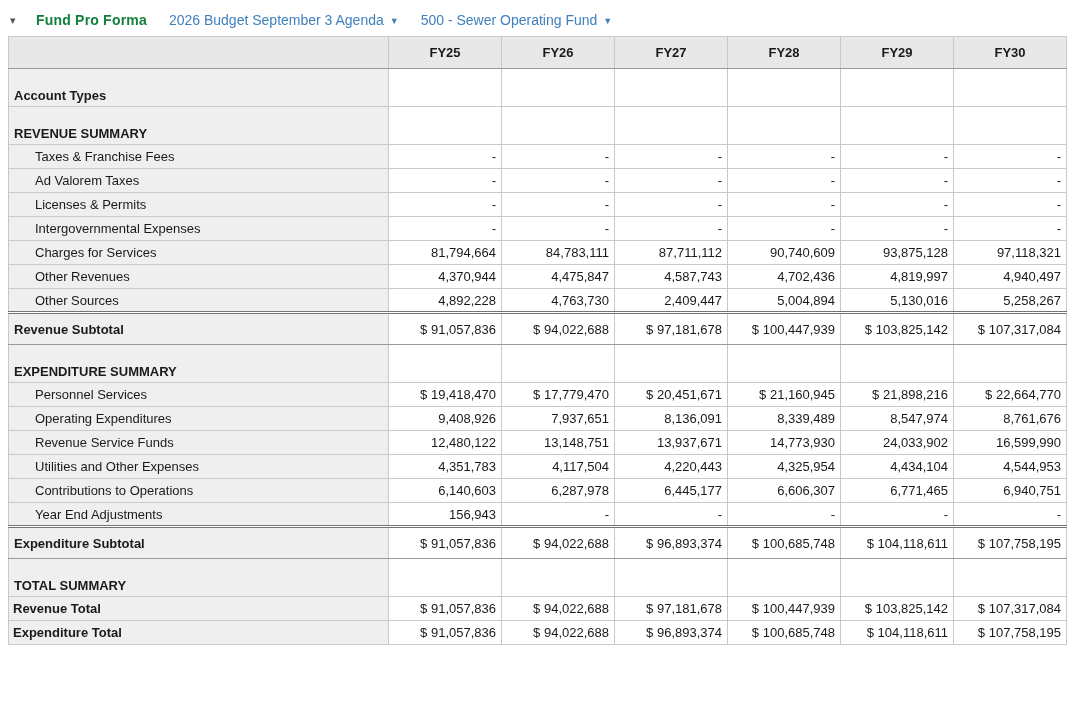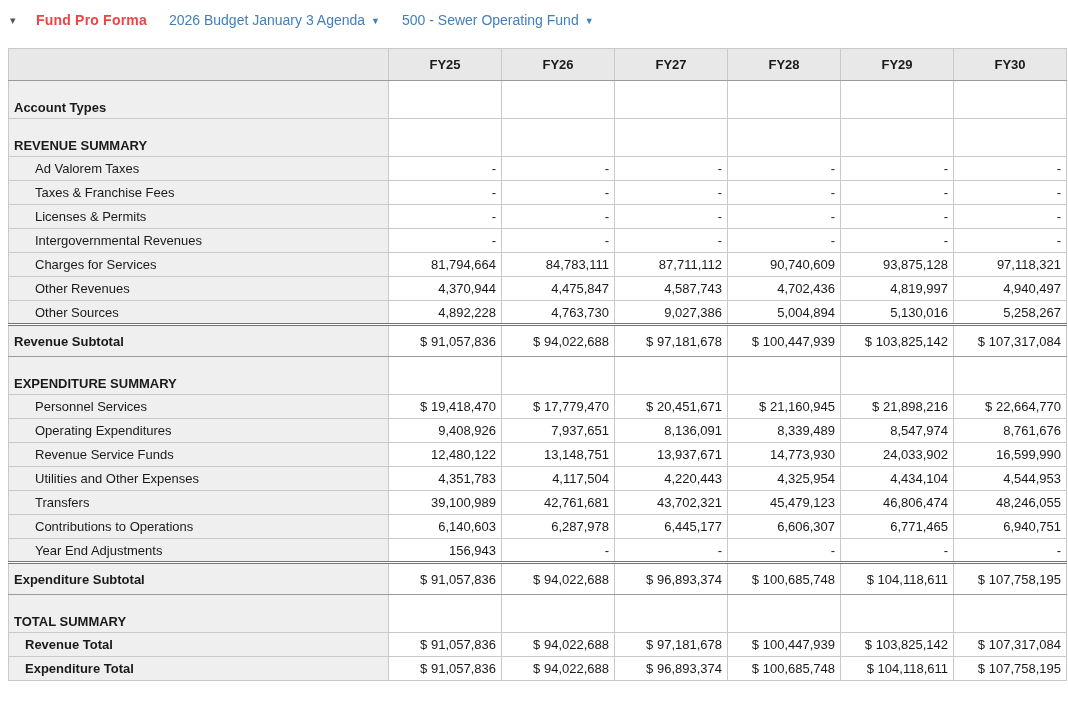--- a/index.html
+++ b/index.html
@@ -21,27 +21,27 @@
   
   .titlebar{
     display:flex;align-items:center;
     padding:12px 8px 8px 10px;
     font-size:14px;
   }
   .caret{
     color:#555;font-size:11px;width:26px;cursor:pointer;
     user-select:none;
   }
-  .page-title{font-weight:bold;color:#ef4444;letter-spacing:.2px;}
+  .page-title{font-weight:bold;color:#15803d;letter-spacing:.2px;}
   .dd-link{
     color:var(--link-blue);margin-left:22px;cursor:pointer;white-space:nowrap;
   }
   .dd-link .chev{font-size:9px;margin-left:6px;position:relative;top:-1px;}
   
-  .tablewrap{padding:0 3px 0 8px;margin-top:12px;}
+  .tablewrap{padding:0 3px 0 8px;}
   table{
     border-collapse:collapse;table-layout:fixed;
     width:1058px;
     font-size:13px;
   }
   col.c-label{width:380px;}
   col.c-fy{width:113px;}
   th,td{
     border:1px solid var(--grid);
     padding:0 5px;
@@ -60,37 +60,37 @@
   td.val{
     background:#ffffff;text-align:right;
   }
   tr.item td{height:24px;}
   tr.item td.lbl{padding-left:26px;}
   tr.section td{height:38px;vertical-align:bottom;}
   tr.section td.lbl{font-weight:bold;padding-bottom:3px;}
   tr.subtotal td, tr.grand td{height:32px;}
   tr.subtotal td.lbl, tr.grand td.lbl{font-weight:bold;padding-left:5px;}
   tr.total td{height:24px;}
-  tr.total td.lbl{font-weight:bold;padding-left:16px;}
+  tr.total td.lbl{font-weight:bold;padding-left:4px;}
   tr.subtotal td{
     border-top:3px double var(--rule);
     border-bottom:1px solid var(--frame);
   }
   tr.grand td{
     border-top:3px double var(--rule);
     border-bottom:3px double var(--frame);
   }
 </style>
 </head>
 <body>
 
 <div class="titlebar">
   <span class="caret">▾</span>
   <span class="page-title">Fund Pro Forma</span>
-  <span class="dd-link"><span>2026 Budget January 3 Agenda</span><span class="chev">▼</span></span>
+  <span class="dd-link"><span>2026 Budget September 3 Agenda</span><span class="chev">▼</span></span>
   <span class="dd-link"><span>500 - Sewer Operating Fund</span><span class="chev">▼</span></span>
 </div>
 
 <div class="tablewrap">
   <table>
     <colgroup>
       <col class="c-label">
       <col class="c-fy">
         <col class="c-fy">
         <col class="c-fy">
@@ -122,48 +122,48 @@
         <tr class="section">
           <td class="lbl">REVENUE SUMMARY</td>
           <td class="val"></td>
           <td class="val"></td>
           <td class="val"></td>
           <td class="val"></td>
           <td class="val"></td>
           <td class="val"></td>
         </tr>
         <tr class="item">
+          <td class="lbl">Taxes &amp; Franchise Fees</td>
+          <td class="val">-</td>
+          <td class="val">-</td>
+          <td class="val">-</td>
+          <td class="val">-</td>
+          <td class="val">-</td>
+          <td class="val">-</td>
+        </tr>
+        <tr class="item">
           <td class="lbl">Ad Valorem Taxes</td>
           <td class="val">-</td>
           <td class="val">-</td>
           <td class="val">-</td>
           <td class="val">-</td>
           <td class="val">-</td>
           <td class="val">-</td>
         </tr>
         <tr class="item">
-          <td class="lbl">Taxes &amp; Franchise Fees</td>
-          <td class="val">-</td>
-          <td class="val">-</td>
-          <td class="val">-</td>
-          <td class="val">-</td>
-          <td class="val">-</td>
-          <td class="val">-</td>
-        </tr>
-        <tr class="item">
           <td class="lbl">Licenses &amp; Permits</td>
           <td class="val">-</td>
           <td class="val">-</td>
           <td class="val">-</td>
           <td class="val">-</td>
           <td class="val">-</td>
           <td class="val">-</td>
         </tr>
         <tr class="item">
-          <td class="lbl">Intergovernmental Revenues</td>
+          <td class="lbl">Intergovernmental Expenses</td>
           <td class="val">-</td>
           <td class="val">-</td>
           <td class="val">-</td>
           <td class="val">-</td>
           <td class="val">-</td>
           <td class="val">-</td>
         </tr>
         <tr class="item">
           <td class="lbl">Charges for Services</td>
           <td class="val">81,794,664</td>
@@ -179,21 +179,21 @@
           <td class="val">4,475,847</td>
           <td class="val">4,587,743</td>
           <td class="val">4,702,436</td>
           <td class="val">4,819,997</td>
           <td class="val">4,940,497</td>
         </tr>
         <tr class="item">
           <td class="lbl">Other Sources</td>
           <td class="val">4,892,228</td>
           <td class="val">4,763,730</td>
-          <td class="val">9,027,386</td>
+          <td class="val">2,409,447</td>
           <td class="val">5,004,894</td>
           <td class="val">5,130,016</td>
           <td class="val">5,258,267</td>
         </tr>
         <tr class="subtotal">
           <td class="lbl">Revenue Subtotal</td>
           <td class="val">$ 91,057,836</td>
           <td class="val">$ 94,022,688</td>
           <td class="val">$ 97,181,678</td>
           <td class="val">$ 100,447,939</td>
@@ -239,29 +239,20 @@
         <tr class="item">
           <td class="lbl">Utilities and Other Expenses</td>
           <td class="val">4,351,783</td>
           <td class="val">4,117,504</td>
           <td class="val">4,220,443</td>
           <td class="val">4,325,954</td>
           <td class="val">4,434,104</td>
           <td class="val">4,544,953</td>
         </tr>
         <tr class="item">
-          <td class="lbl">Transfers</td>
-          <td class="val">39,100,989</td>
-          <td class="val">42,761,681</td>
-          <td class="val">43,702,321</td>
-          <td class="val">45,479,123</td>
-          <td class="val">46,806,474</td>
-          <td class="val">48,246,055</td>
-        </tr>
-        <tr class="item">
           <td class="lbl">Contributions to Operations</td>
           <td class="val">6,140,603</td>
           <td class="val">6,287,978</td>
           <td class="val">6,445,177</td>
           <td class="val">6,606,307</td>
           <td class="val">6,771,465</td>
           <td class="val">6,940,751</td>
         </tr>
         <tr class="item">
           <td class="lbl">Year End Adjustments</td>

